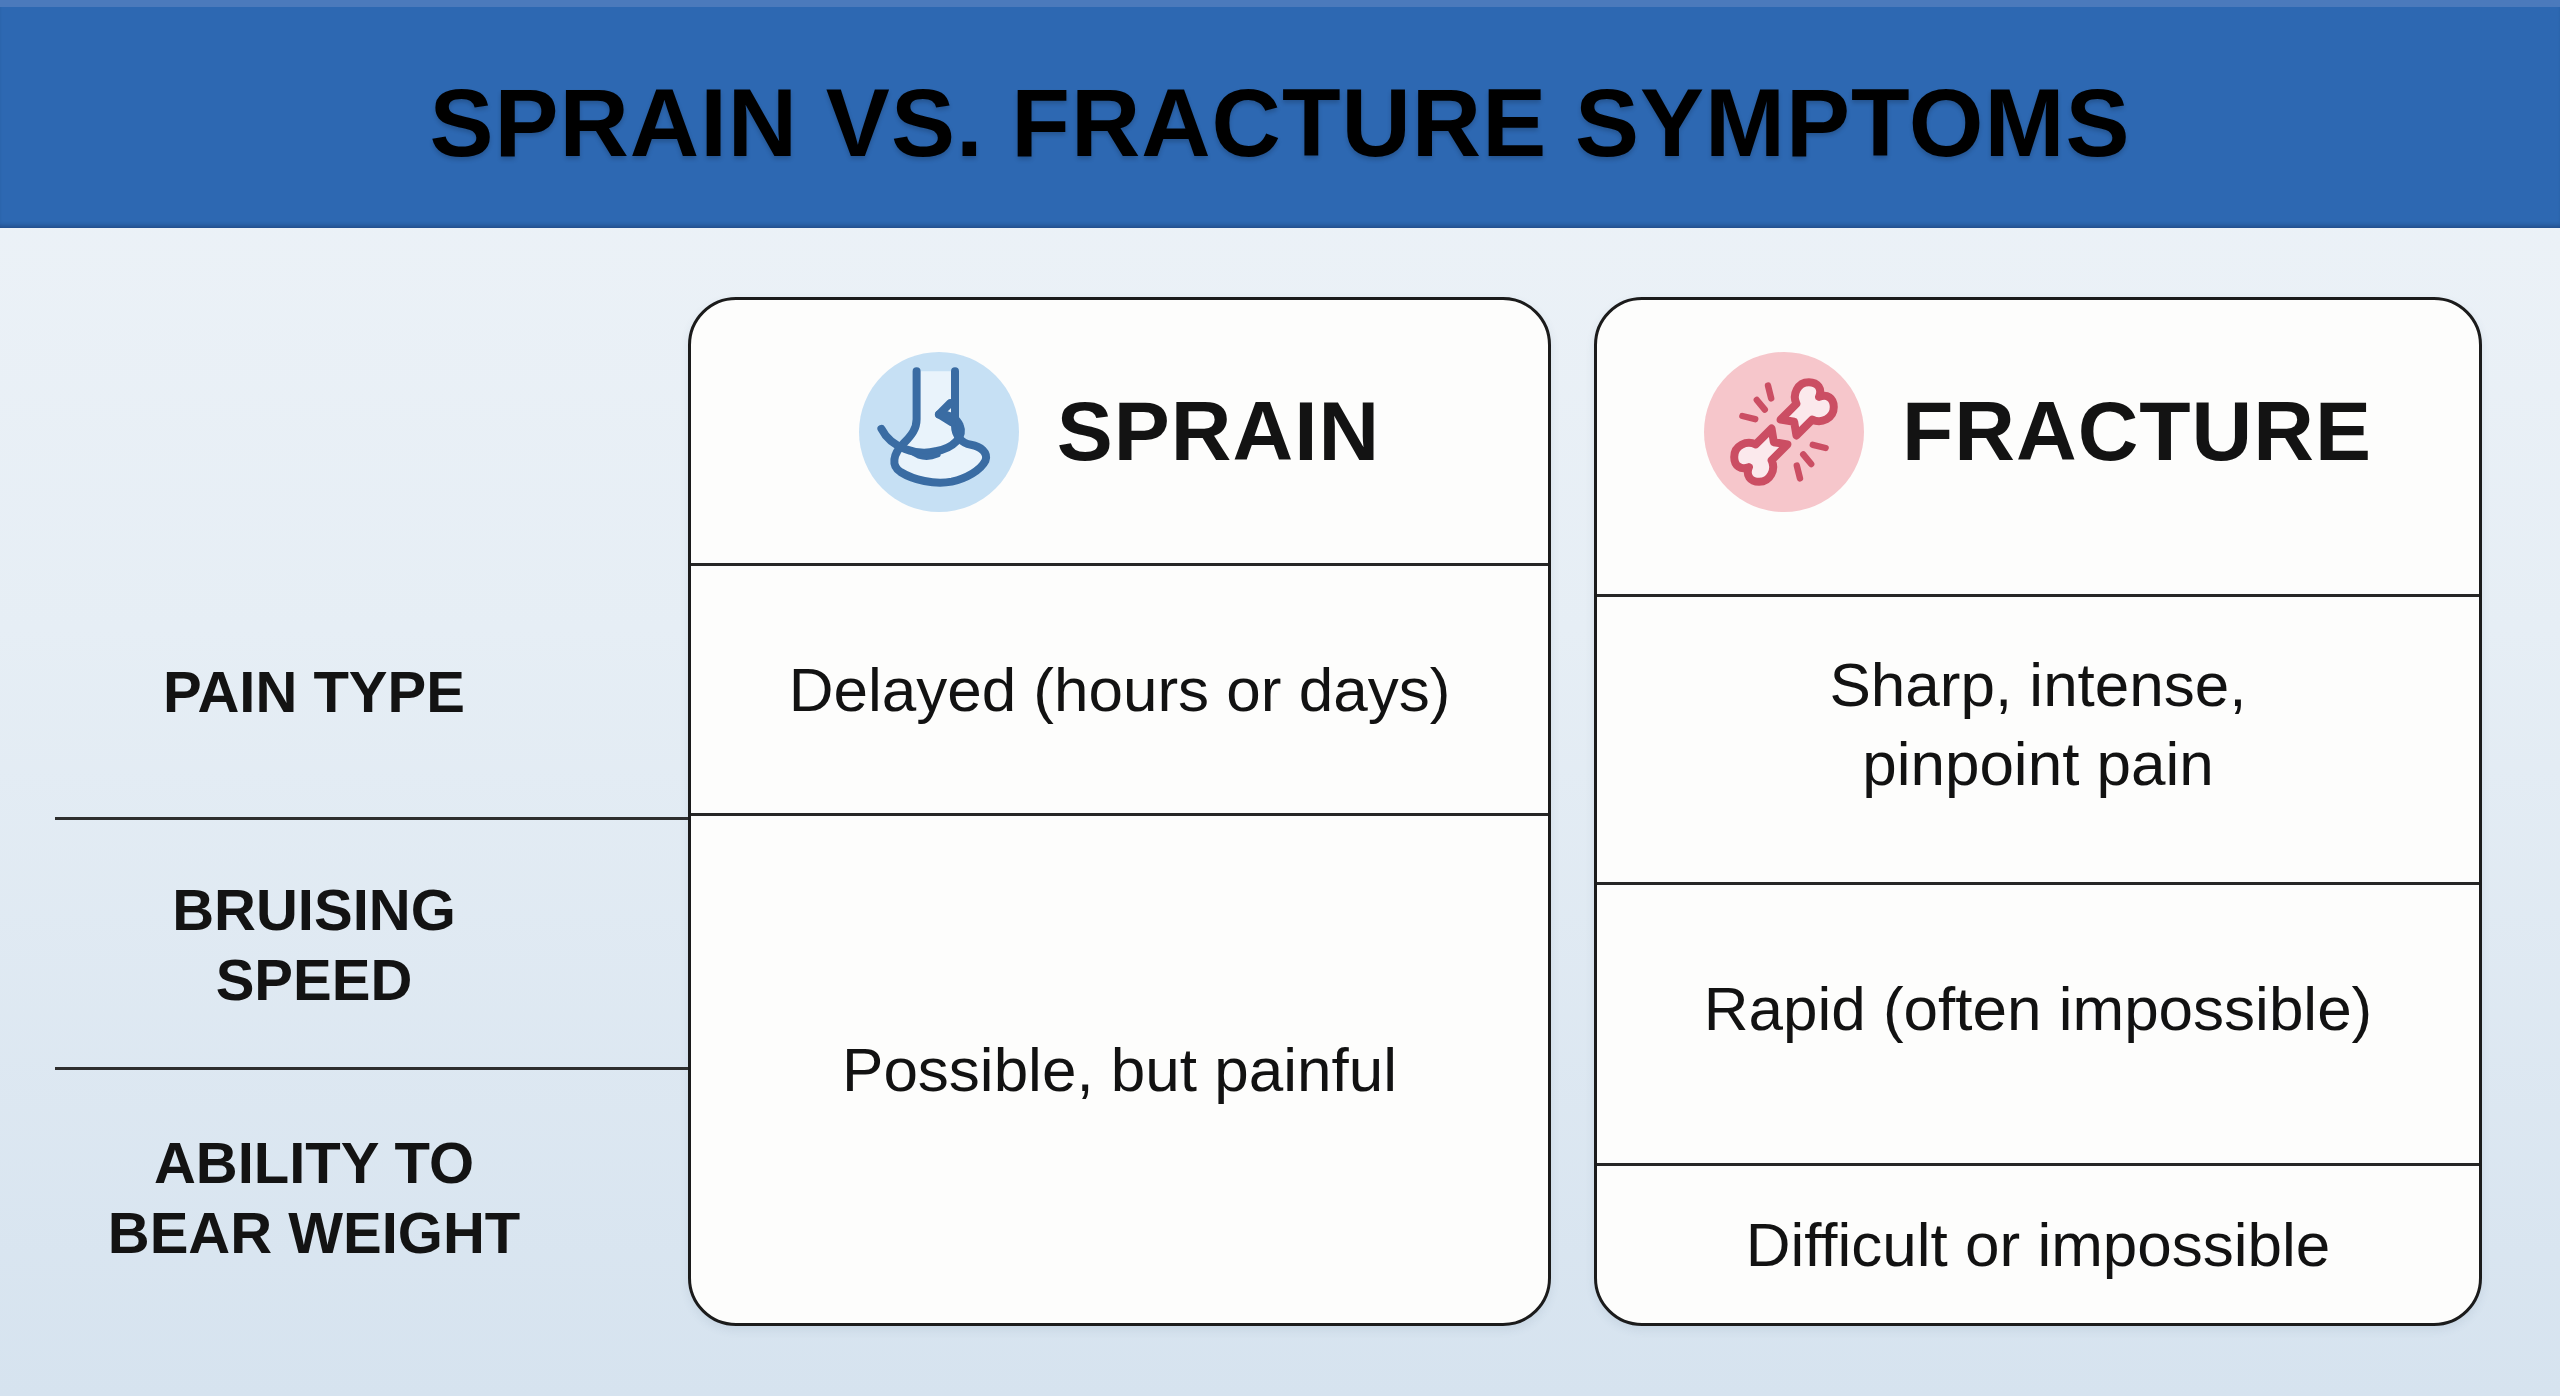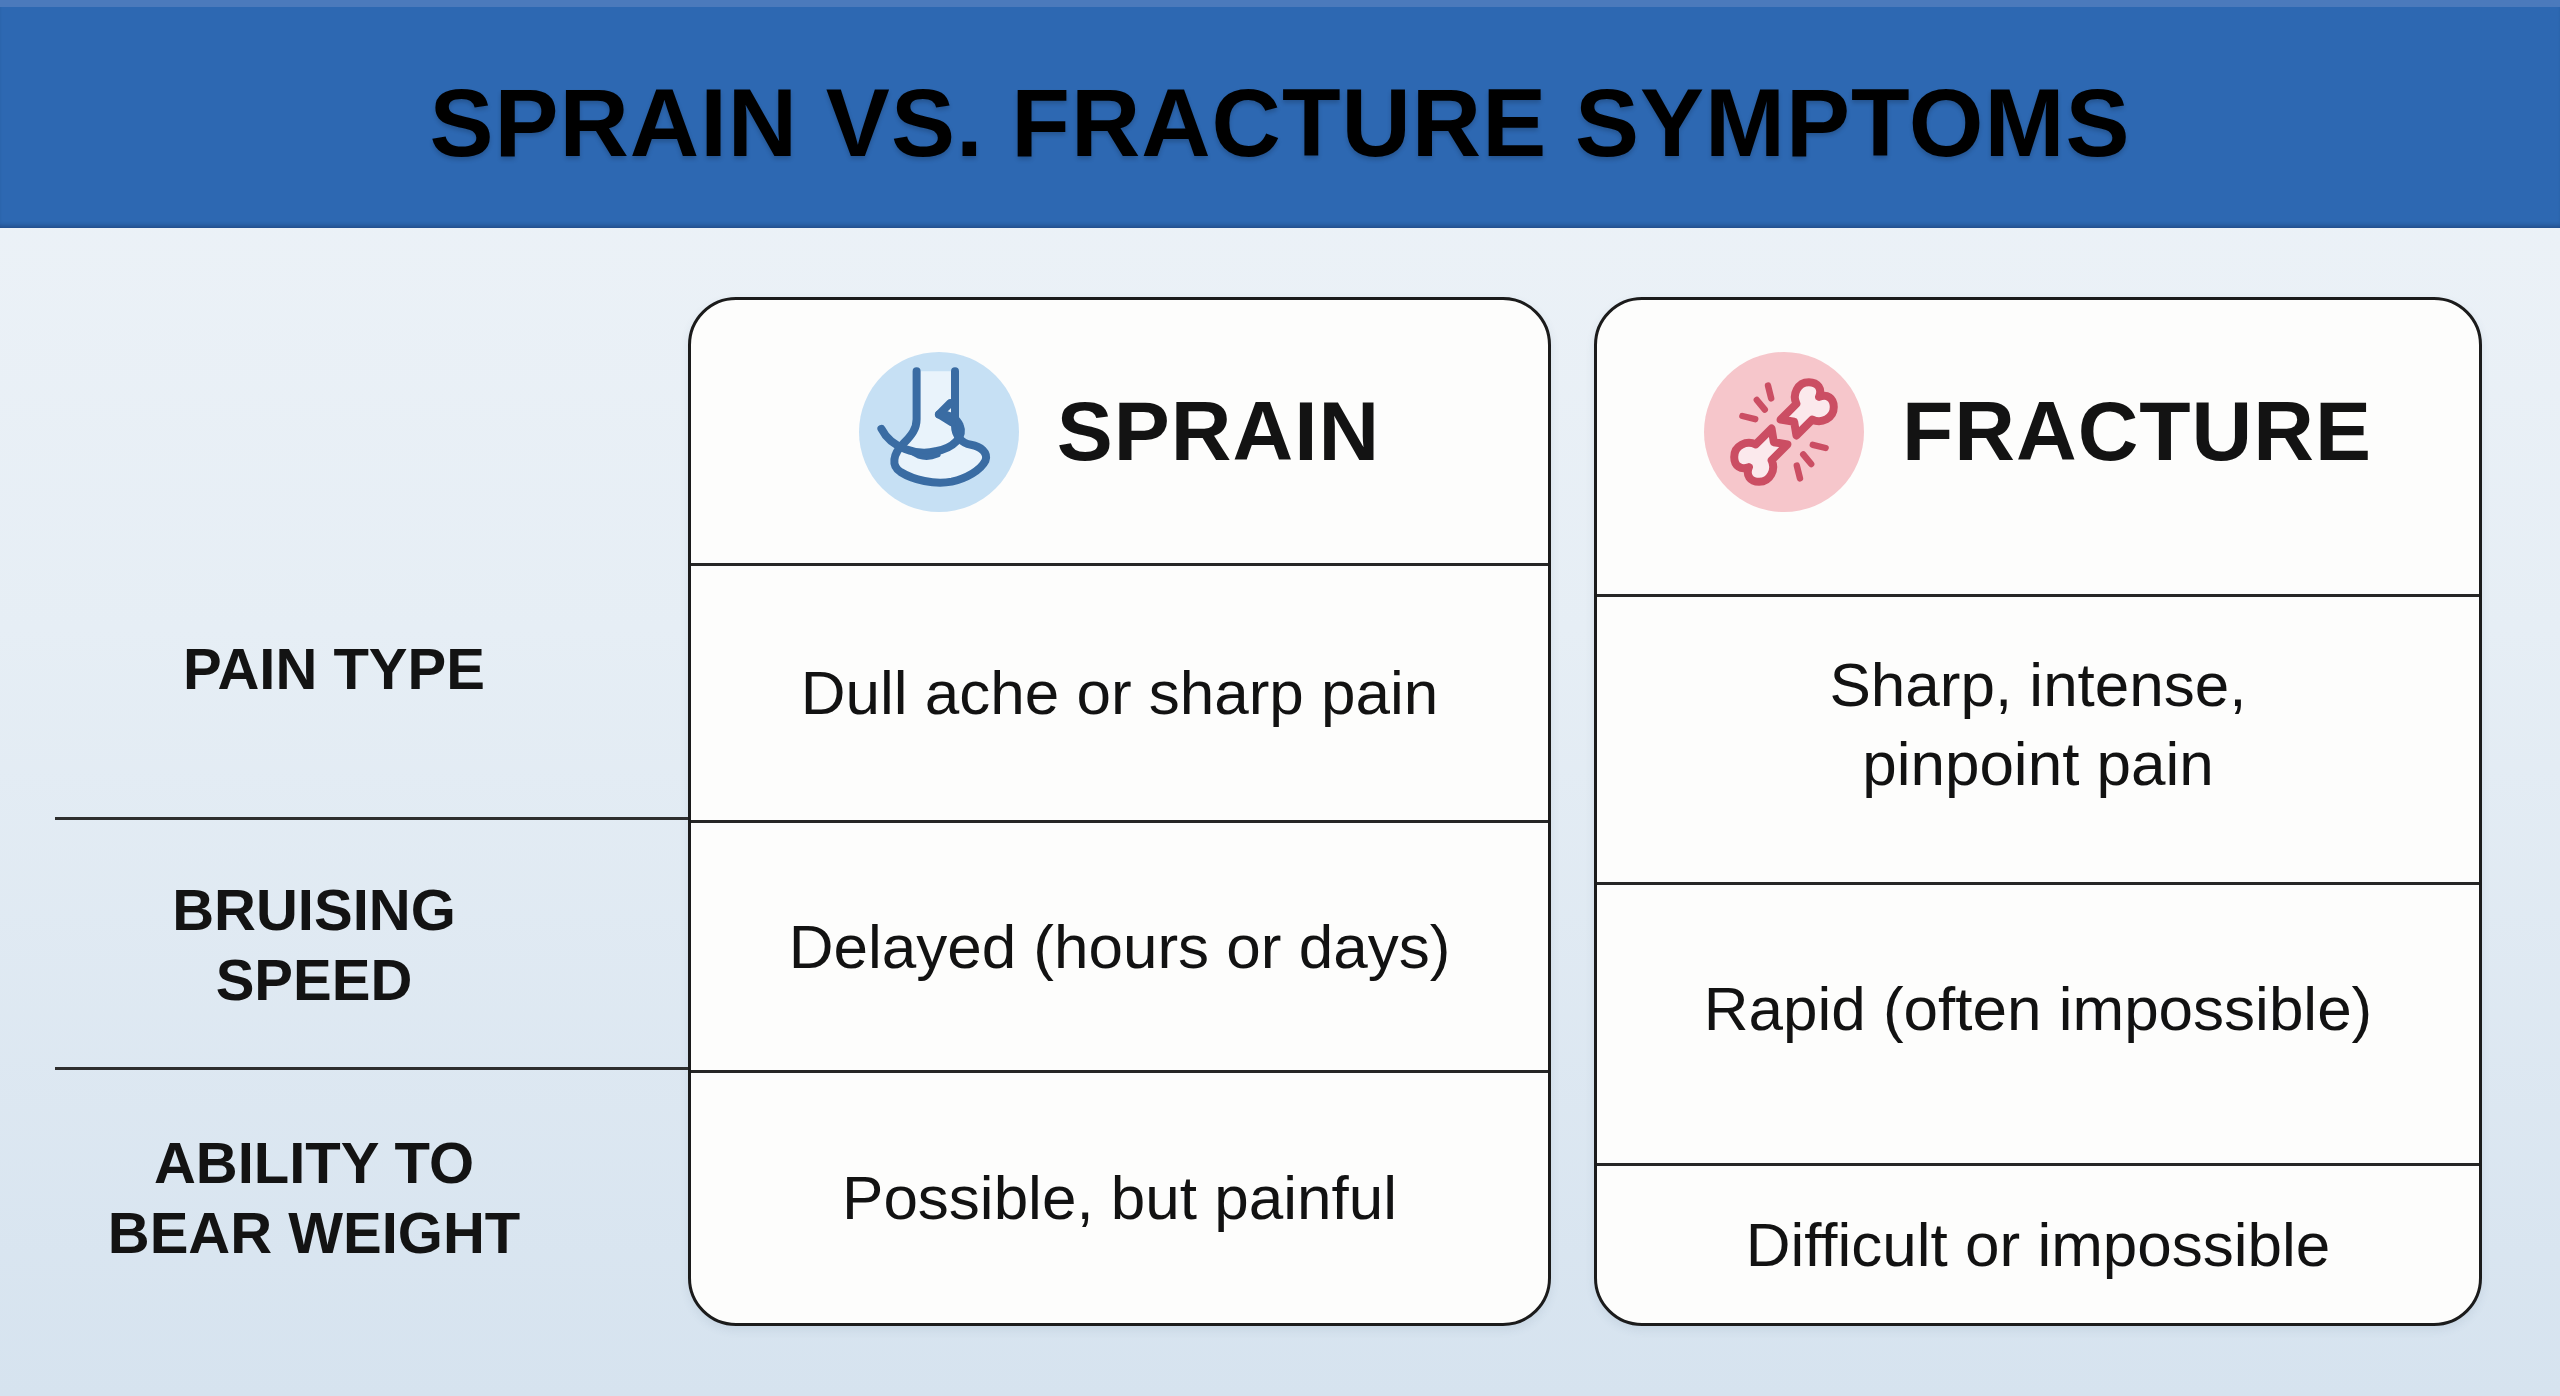--- a/index.html
+++ b/index.html
@@ -21,21 +21,21 @@
     text-shadow:0 3px 4px rgba(0,0,0,.18);
     white-space:nowrap;
   }
   
   .rlabel{
     position:absolute; left:0; width:688px; box-sizing:border-box; padding-right:60px;
     display:flex; align-items:center; justify-content:center; text-align:center;
     font-size:58px; font-weight:700; line-height:1.2; color:#131313;
   }
   .rlabel span{max-width:460px; display:inline-block;}
-  .r1{top:540px; height:257px;margin-left:20px;}
+  .r1{top:563px; height:257px;}
   .r2{top:820px; height:250px;}
   .r3{top:1070px; height:256px;}
   .hdiv{position:absolute; left:55px; width:633px; height:3px; background:#2e2e2e;}
   .d1{top:817px;} .d2{top:1067px;}
   
   .card{
     position:absolute; top:297px; height:1029px; box-sizing:border-box;
     background:#fdfdfc; border:3px solid #1b1b1b; border-radius:48px;
     display:flex; flex-direction:column; overflow:hidden;
     box-shadow:0 4px 10px rgba(60,90,120,.10);
@@ -93,23 +93,20 @@
       <span class="icon-circle sprain-bg">
         <svg width="160" height="160" viewBox="0 0 100 100" fill="none">
           <path d="M36 12 L36 42 C36 48 33 52 28 57 C21 64 20 71 26 75 C34 80 47 83 58 81 C67 79 76 74 79 68 C81 63 76 59 70 58 C64 57 60 52 60 46 L60 12" fill="#e9f3fb" stroke="#3a6ca3" stroke-width="5" stroke-linecap="round" stroke-linejoin="round"></path>
           <path d="M14 48 C20 60 36 65 48 62 C59 60 66 53 63 46 C61 41 56 39 50 39" stroke="#3a6ca3" stroke-width="5" stroke-linecap="round" fill="none"></path>
           <path d="M50 39 L57 32 M50 39 L58 44" stroke="#3a6ca3" stroke-width="5" stroke-linecap="round"></path>
           <path d="M33 62 C38 66 44 66 49 64" stroke="#3a6ca3" stroke-width="4" stroke-linecap="round" fill="none"></path>
         </svg>
       </span>
       <span class="card-title">SPRAIN</span>
     </div>
-    <div class="cell cell-1">
-      <span>Dull ache or sharp pain</span>
-    </div>
     <div class="cell cell-2">
       <span>Delayed (hours or days)</span>
     </div>
     <div class="cell cell-3">
       <span>Possible, but painful</span>
     </div>
   </section>
 
   <section class="card card-fracture">
     <div class="card-head">

